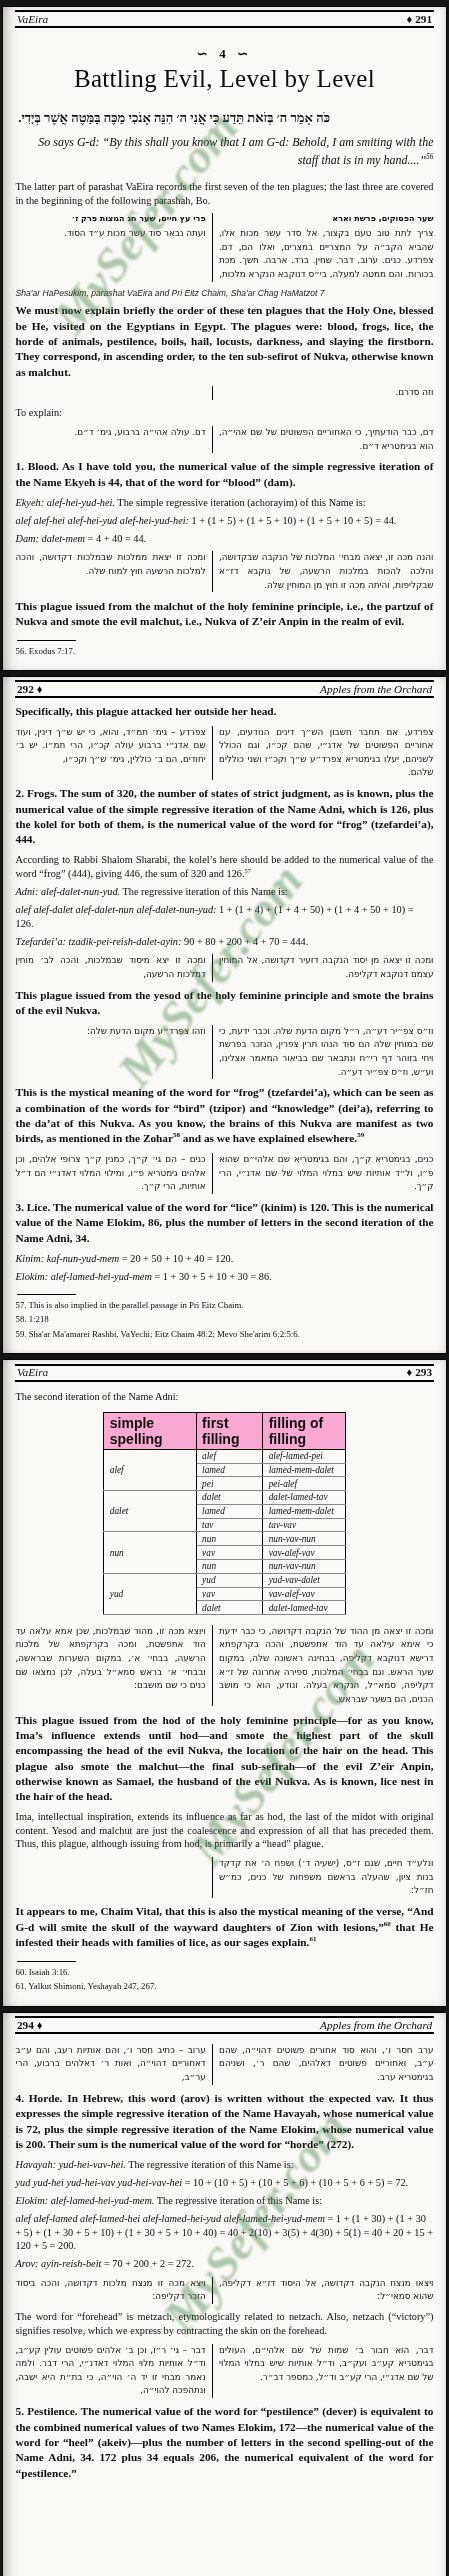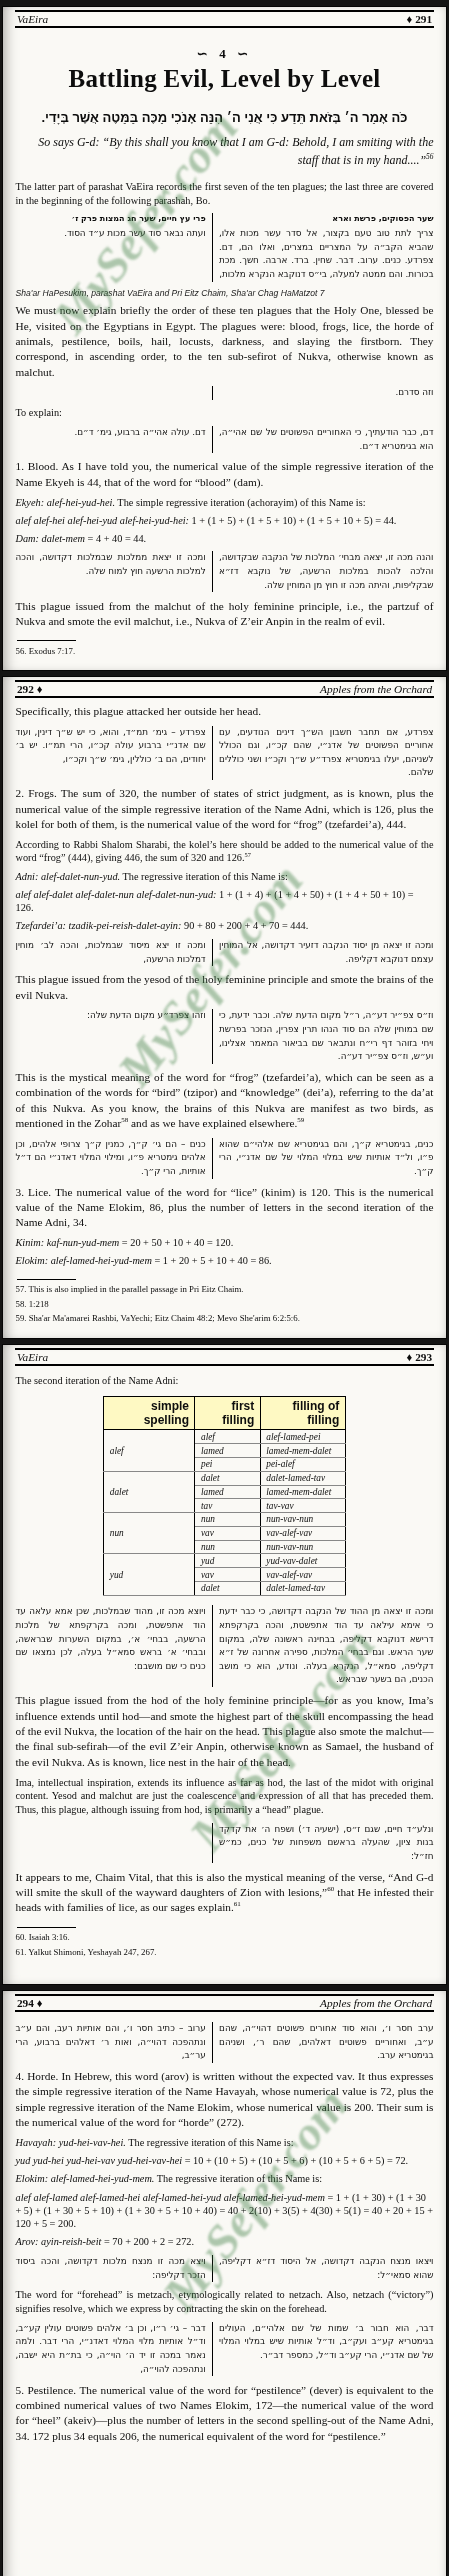--- a/index.html
+++ b/index.html
@@ -4,37 +4,37 @@
 <style>
   html,body{margin:0;padding:0}
   body{width:449px;background:#141414;padding:5.5px 0 8.2px;font-family:"Liberation Serif",serif;color:#0d0d0d}
   .page{position:relative;overflow:hidden;background:#faf9f5;border:1.4px solid #060606;margin:0 2.1px 4.8px;padding:3.4px 12.4px 11px;
         box-shadow:inset 9.6px 0 15px -9.6px rgba(0,0,0,.45), inset -4.8px 0 11px -7.6px rgba(0,0,0,.30)}
   .page-header{display:flex;justify-content:space-between;align-items:flex-start;border-top:2.7px double #000;border-bottom:2.7px double #000;
         padding:0.7px 1.4px 1.4px;font-size:11.3px;margin-bottom:2.7px;position:relative;z-index:2}
   .it{font-style:italic}
   .bd{font-weight:700}
   .ornament{text-align:center;font-size:13px;font-weight:700;margin:18px 0 2.7px;letter-spacing:4.1px}
-  .title{text-align:center;font-size:25px;margin:1.4px 0 16.5px;font-weight:700;letter-spacing:0.3px;font-family:"Liberation Serif",serif}
-  .verse-heb{direction:rtl;font-family:Liberation Sans, sans-serif;text-align:center;font-size:13px;font-weight:700;margin:15px 2.7px 6.9px;line-height:1.4}
+  .title{text-align:center;font-size:25px;margin:1.4px 0 16.5px;font-weight:400;letter-spacing:0.3px;font-family:"Liberation Serif",serif}
+  .verse-heb{direction:rtl;font-family:Liberation Serif, serif;text-align:left;font-size:13px;font-weight:700;margin:15px 2.7px 6.9px;line-height:1.4}
   .verse-trans{font-style:italic;font-size:12px;line-height:1.45;margin:2.7px 0 11px;text-align:right}
   .comment{font-size:10.3px;line-height:1.32;text-align:justify;margin:4.8px 0}
-  .bold-trans{font-weight:400;font-size:11.3px;line-height:1.36;text-align:justify;margin:5.5px 0}
+  .bold-trans{font-weight:700;font-size:11.3px;line-height:1.36;text-align:justify;margin:5.5px 0}
   .heb-cols{direction:rtl;display:flex;margin:6.2px 0;font-family:"DejaVu Sans",sans-serif;font-size:8.8px;line-height:1.55;text-align:justify}
   .heb-cols .col-r{width:53%;padding-left:6.2px;border-left:0.7px solid #000}
   .heb-cols .col-l{width:47%;padding-right:6.2px}
   .heb-hdr{font-weight:700;font-size:8px;margin-bottom:1.4px}
   .source{font-family:"Liberation Sans",sans-serif;font-style:italic;font-size:8.6px;color:#222;margin:3.4px 0 1.4px}
   .gline{font-size:10.3px;margin:4.8px 0;line-height:1.3}
   .gi{font-style:italic}
   .fn-rule{width:59px;border:0;border-top:1.4px solid #000;margin:11px 0 3.4px 1.4px}
   .footnote{font-size:8.8px;line-height:1.5;margin:0 0 1.4px}
   sup{font-size:.62em;line-height:0}
   table.iter{border-collapse:collapse;margin:8.2px auto 9.6px;width:58%;font-size:9.3px;border:1.1px solid #000}
-  table.iter th{background:#fef9c3;font-family:"Liberation Sans",sans-serif;font-weight:700;font-size:12px;text-align:right;
+  table.iter th{background:#f9a8d4;font-family:"Liberation Sans",sans-serif;font-weight:700;font-size:14px;text-align:left;
         padding:2.1px 5.5px;border:1px solid #000}
   table.iter td{font-style:italic;padding:1.4px 5.5px;border:0.7px solid #888;border-left:0.8px solid #000;border-right:0.8px solid #000}
   table.iter tr.grp td{border-top:1.1px solid #000}
   .watermark{position:absolute;z-index:1;pointer-events:none;font-style:italic;font-weight:700;font-size:49px;
         color:rgba(58,122,62,.40);filter:blur(1.1px);transform:rotate(-52deg);transform-origin:left top;white-space:nowrap}
 </style>
 </head>
 <body>
 
 <div>
@@ -143,21 +143,21 @@
     <div class="heb-cols">
       <div class="col-r">
           <div>כנים, בגימטריא ק״ך, והם בגימטריא שם אלהי״ם שהוא פ״ו, ול״ד אותיות שיש במלוי המלוי של שם אדנ״י, הרי ק״ך.</div>
         </div>
       <div class="col-l">
           <div>כנים – הם גי׳ ק״ך, כמנין ק״ך צרופי אלהים, וכן אלהים גימטריא פ״ו, ומילוי המלוי דאדנ״י הם ד״ל אותיות, הרי ק״ך.</div>
         </div>
     </div>
     <p class="bold-trans">3. Lice. The numerical value of the word for “lice” (kinim) is 120. This is the numerical value of the Name Elokim, 86, plus the number of letters in the second iteration of the Name Adni, 34.</p>
     <p class="gline"><span class="gi">Kinim: kaf-nun-yud-mem</span><span> = 20 + 50 + 10 + 40 = 120.</span></p>
-    <p class="gline"><span class="gi">Elokim: alef-lamed-hei-yud-mem</span><span> = 1 + 20 + 5 + 10 + 40 = 86.</span></p>
+    <p class="gline"><span class="gi">Elokim: alef-lamed-hei-yud-mem</span><span> = 1 + 30 + 5 + 10 + 30 = 86.</span></p>
     <hr class="fn-rule">
     <p class="footnote">57.  This is also implied in the parallel passage in Pri Eitz Chaim.</p>
     <p class="footnote">58.  1:218</p>
     <p class="footnote">59.  Sha'ar Ma'amarei Rashbi, VaYechi; Eitz Chaim 48:2; Mevo She'arim 6:2:5:6.</p>
   </section>
 
   <section class="page" style="min-height:625px">
     <div class="watermark" style="left:175px;top:481px"><span>MySefer.com</span></div>
     <header class="page-header">
       <span class="it">VaEira</span>
@@ -257,21 +257,21 @@
     <header class="page-header">
       <span class="bd">294 ♦</span>
       <span class="it">Apples from the Orchard</span>
     </header>
 
     <div class="heb-cols" style="margin-top:9.6px">
       <div class="col-r">
           <div>ערב חסר ו׳, והוא סוד אחורים פשוטים דהוי״ה, שהם ע״ב, ואחוריים פשוטים דאלהים, שהם ר׳, ושניהם בגימטריא ערב.</div>
         </div>
       <div class="col-l">
-          <div>ערוב – כתיב חסר ו׳, והם אותיות רעב, והם ע״ב ונתהפכה דהוי״ה, ואות ר׳ דאלהים ברבוע, הרי ער״ב,</div>
+          <div>ערוב – כתיב חסר ו׳, והם אותיות רעב, והם ע״ב דאחוריים דהוי״ה, ואות ר׳ דאלהים ברבוע, הרי ער״ב,</div>
         </div>
     </div>
     <p class="bold-trans">4. Horde. In Hebrew, this word (arov) is written without the expected vav. It thus expresses the simple regressive iteration of the Name Havayah, whose numerical value is 72, plus the simple regressive iteration of the Name Elokim, whose numerical value is 200. Their sum is the numerical value of the word for “horde” (272).</p>
     <p class="gline"><span class="gi">Havayah: yud-hei-vav-hei.</span><span> The regressive iteration of this Name is:</span></p>
     <p class="gline"><span class="gi">yud yud-hei yud-hei-vav yud-hei-vav-hei</span><span> = 10 + (10 + 5) + (10 + 5 + 6) + (10 + 5 + 6 + 5) = 72.</span></p>
     <p class="gline"><span class="gi">Elokim: alef-lamed-hei-yud-mem.</span><span> The regressive iteration of this Name is:</span></p>
     <p class="gline"><span class="gi">alef alef-lamed alef-lamed-hei alef-lamed-hei-yud alef-lamed-hei-yud-mem</span><span> = 1 + (1 + 30) + (1 + 30 + 5) + (1 + 30 + 5 + 10) + (1 + 30 + 5 + 10 + 40) = 40 + 2(10) + 3(5) + 4(30) + 5(1) = 40 + 20 + 15 + 120 + 5 = 200.</span></p>
     <p class="gline"><span class="gi">Arov: ayin-reish-beit</span><span> =  70 + 200 + 2 = 272.</span></p>
 
     <div class="heb-cols">
@@ -282,21 +282,21 @@
           <div>ויצא מכה זו מנצח מלכות דקדושה, והכה ביסוד הזכר דקליפה:</div>
         </div>
     </div>
     <p class="comment">The word for “forehead” is metzach, etymologically related to netzach. Also, netzach (“victory”) signifies resolve, which we express by contracting the skin on the forehead.</p>
 
     <div class="heb-cols">
       <div class="col-r">
           <div>דבר, הוא חבור ב׳ שמות של שם אלהי״ם, העולים בגימטריא קע״ב ועק״ב, וד״ל אותיות שיש במלוי המלוי של שם אדנ״י, הרי קע״ב וד״ל, כמספר דב״ר.</div>
         </div>
       <div class="col-l">
-          <div>דבר – גי׳ ר״ו, וכן ב׳ אלהים פשוטים עולין קע״ב, וד״ל אותיות מלוי המלוי דאדנ״י, הרי דבר. ולמה נאמר במכה זו יד ה׳ הוי״ה, כי בת״ת היא ישבה, ונתהפכה להוי״ה,</div>
+          <div>דבר – גי׳ ר״ו, וכן ב׳ אלהים פשוטים עולין קע״ב, וד״ל אותיות מלוי המלוי דאדנ״י, הרי דבר. ולמה נאמר מבחי זו יד ה׳ הוי״ה, כי בת״ת היא ישבה, ונתהפכה להוי״ה,</div>
         </div>
     </div>
     <p class="bold-trans">5. Pestilence. The numerical value of the word for “pestilence” (dever) is equivalent to the combined numerical values of two Names Elokim, 172—the numerical value of the word for “heel” (akeiv)—plus the number of letters in the second spelling-out of the Name Adni, 34. 172 plus 34 equals 206, the numerical equivalent of the word for “pestilence.”</p>
 
   </section>
 
 </div>
 
 
 </body></html>

